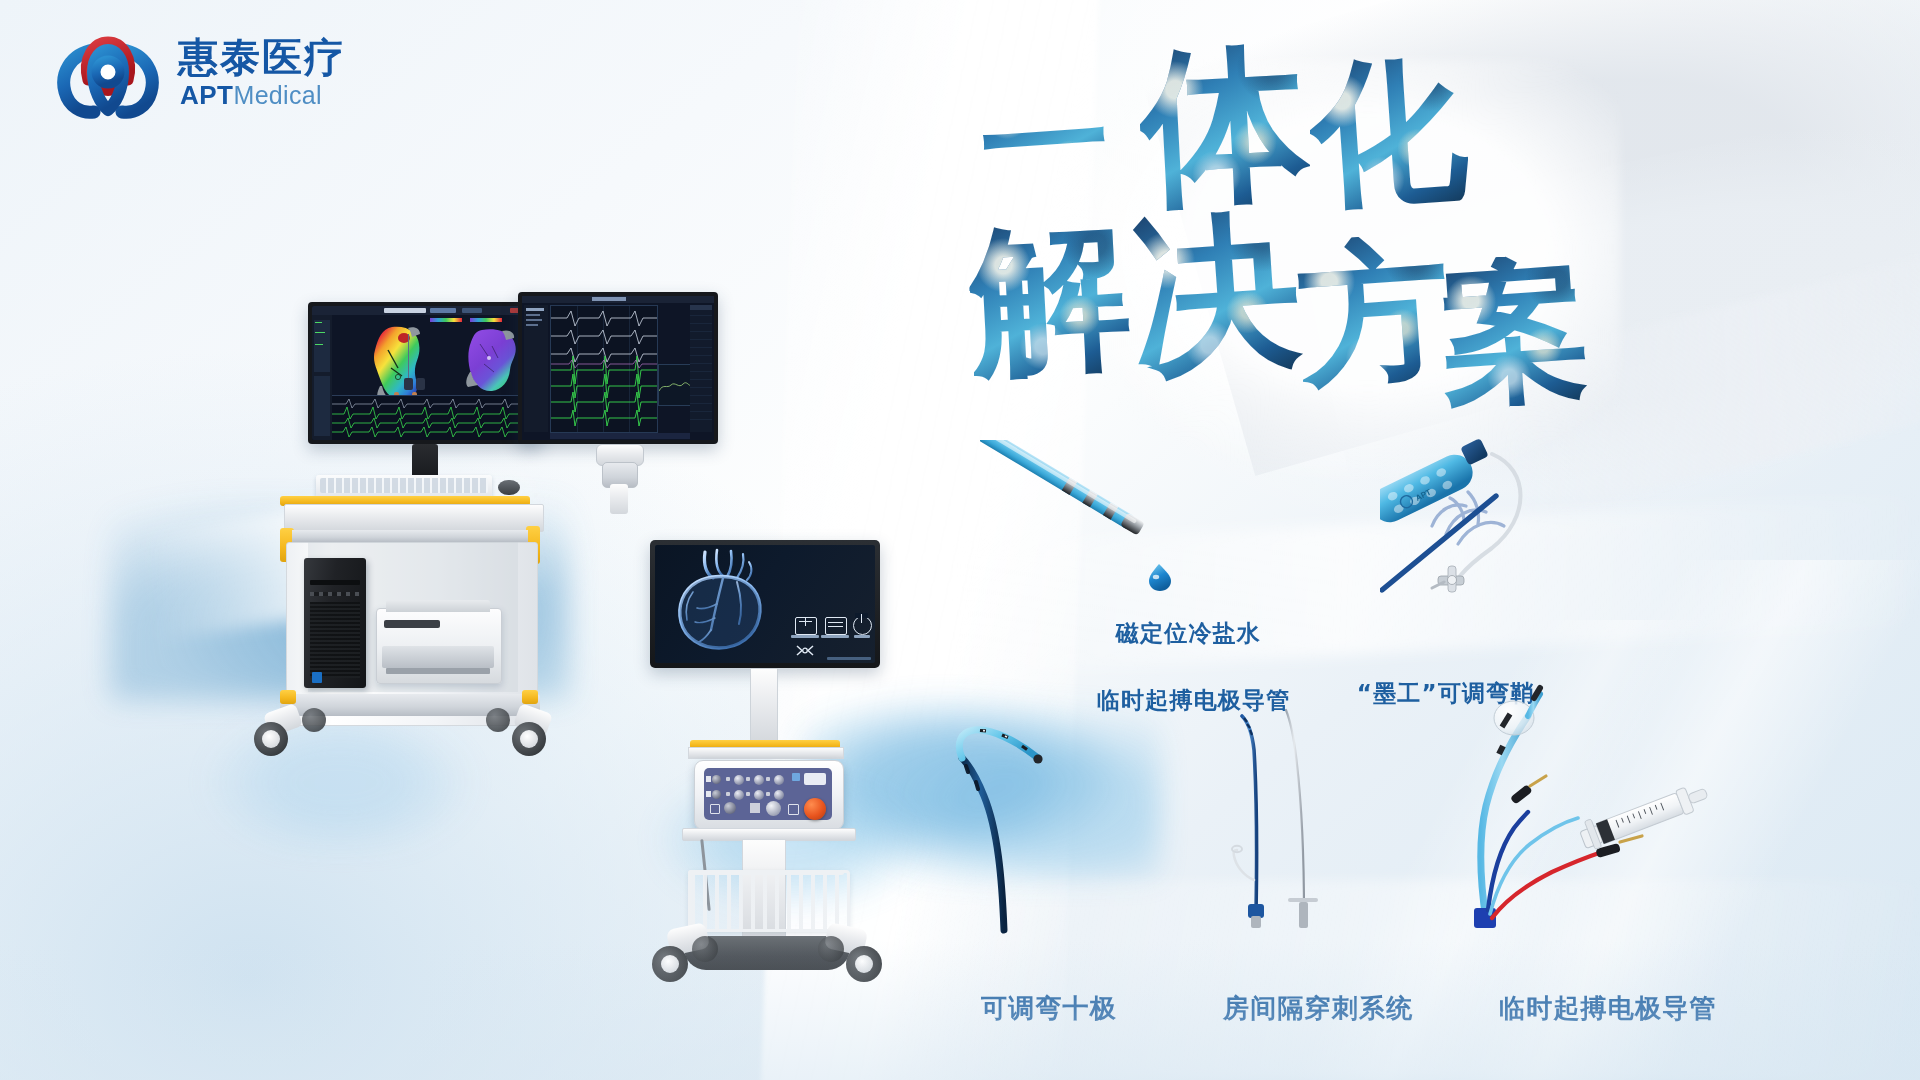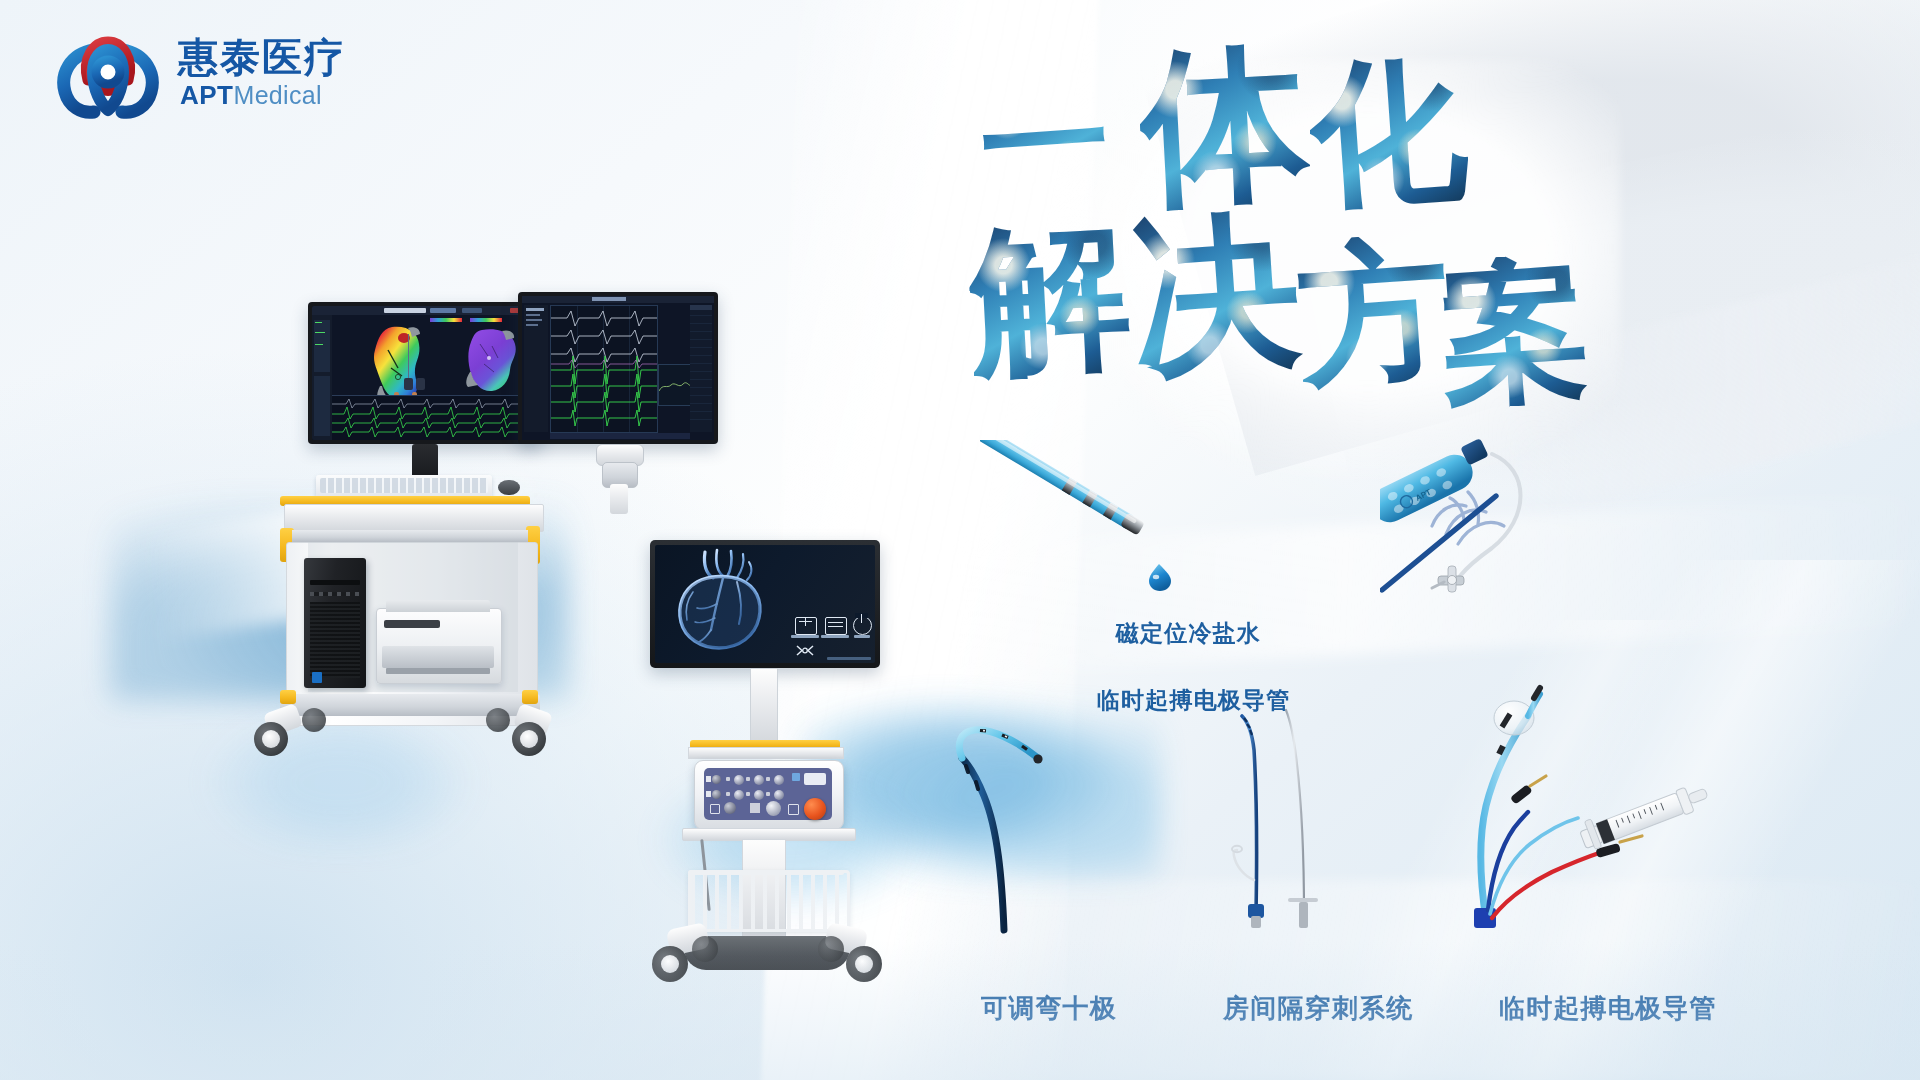--- a/index.html
+++ b/index.html
@@ -617,20 +617,23 @@
       <path d="M112 24 C150 40 150 88 112 118 C98 128 88 136 80 146" stroke="#d7dde3" stroke-width="4" fill="none" stroke-linecap="round"></path>
 
       <g transform="translate(58 140)">
         <rect x="0" y="6" width="26" height="9" rx="3" fill="#c7ced5" stroke="#9aa2aa" stroke-width=".8"></rect>
         <rect x="10" y="-4" width="8" height="26" rx="3" fill="#dbe0e6" stroke="#a6adb5" stroke-width=".8"></rect>
         <circle cx="14" cy="10" r="4.5" fill="#eef1f4" stroke="#9aa2aa" stroke-width=".8"></circle>
         <path d="M-6 18 L6 12" stroke="#b4bbc3" stroke-width="3" stroke-linecap="round"></path>
       </g>
     </svg>
   </div>
+  <div class="label sz23" style="left:1320px;top:644px;">
+    <span>“墨工”可调弯鞘</span>
+  </div>
 
   <div class="abs" style="left:930px;top:710px;width:220px;height:230px;">
     <svg width="220" height="230" viewBox="0 0 220 230">
       <defs>
         <linearGradient id="navyShaft" x1="0" y1="0" x2="1" y2="0">
           <stop offset="0%" stop-color="#0b2a4a"></stop>
             <stop offset="45%" stop-color="#1f5c96"></stop>
           <stop offset="100%" stop-color="#0a2340"></stop>
         </linearGradient>
         <linearGradient id="cyanTip" x1="0" y1="0" x2="1" y2="0.6">

